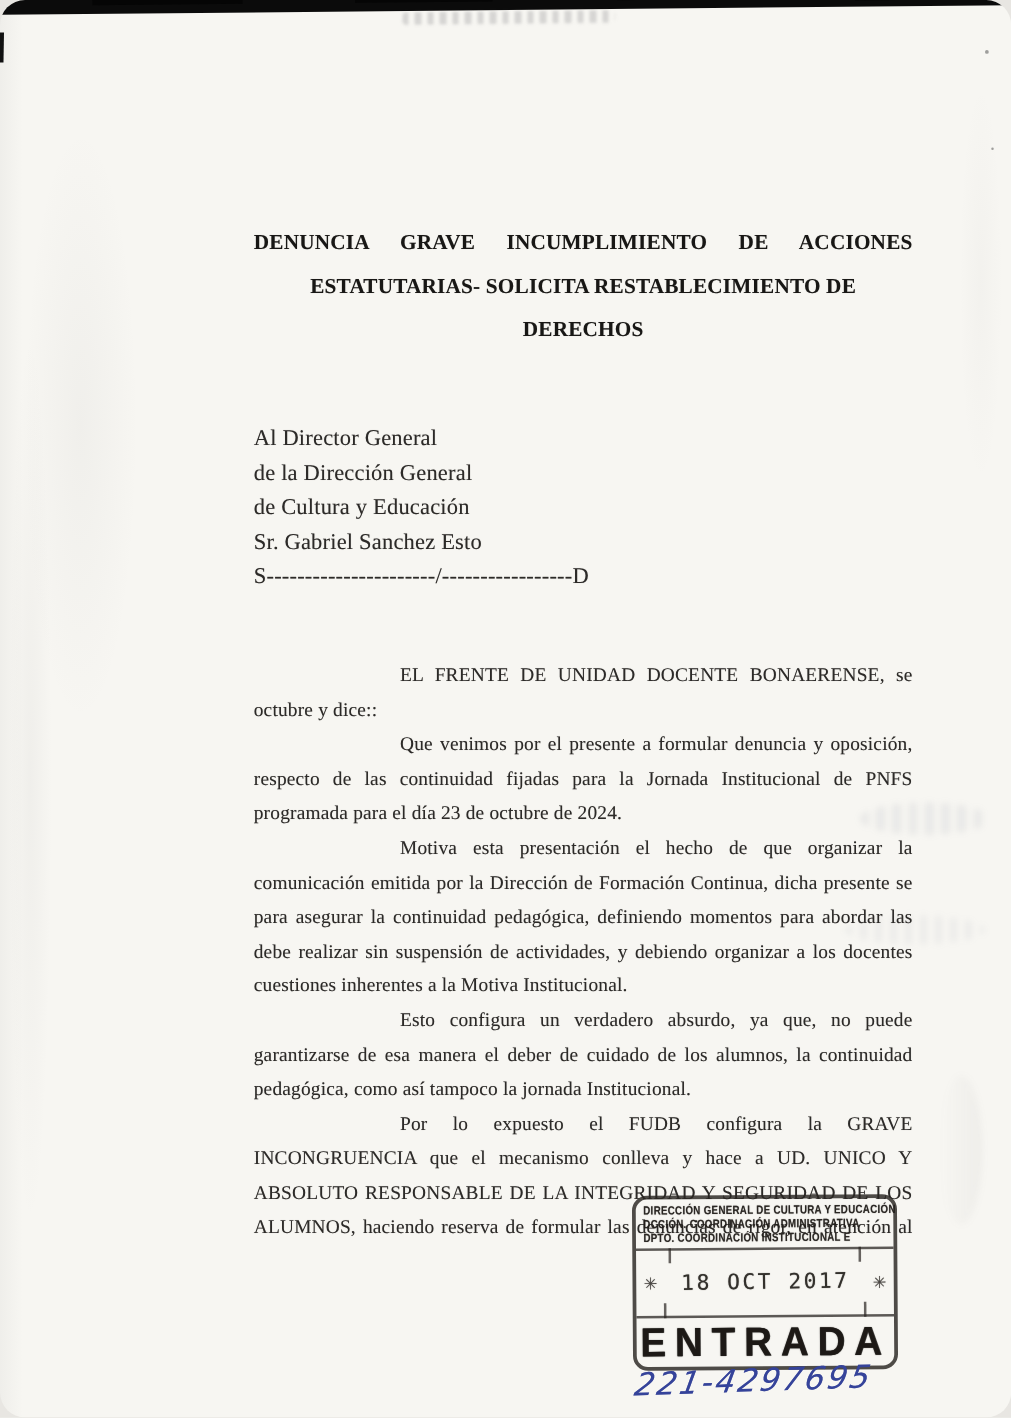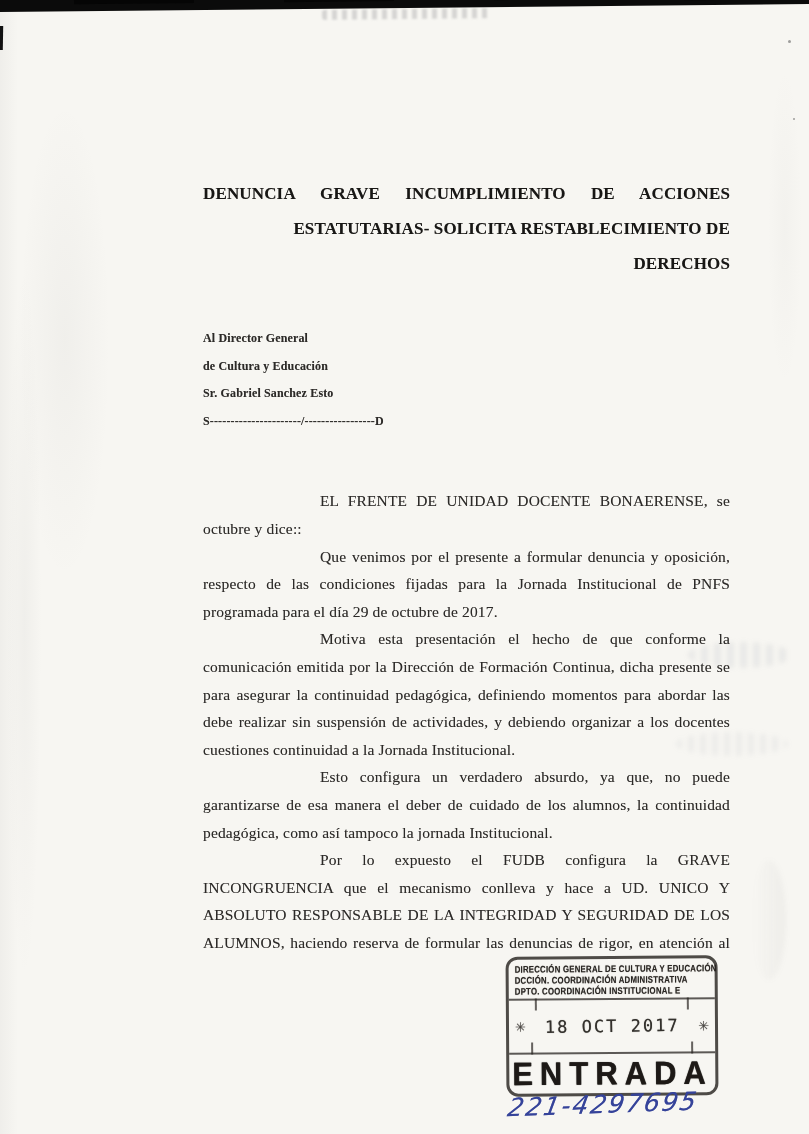--- a/index.html
+++ b/index.html
@@ -6,20 +6,21 @@
   .page {
     position:relative; width:809px; height:1134px; overflow:hidden;
     background:
       radial-gradient(closest-side at 8% 30%, rgba(110,110,110,0.05), transparent 70%),
       radial-gradient(closest-side at 3% 55%, rgba(120,120,120,0.06), transparent 70%),
       radial-gradient(closest-side at 97% 20%, rgba(130,130,130,0.04), transparent 70%),
       linear-gradient(to right, rgba(90,90,90,0.05), transparent 18px),
       #f7f6f2;
     font-family:"Liberation Serif", serif;
     color:#2c2a28;
+    border-radius:20px;
   }
   
   .scan-top-edge { position:absolute; left:-6px; top:-4px; width:822px; height:12px;
     background:#0b0b0b; transform:rotate(-0.55deg); transform-origin:center; }
   .scan-top-seg { position:absolute; background:#050505; height:5px; top:0; }
   .seg1 { left:80px;  width:120px; }
   .seg2 { left:290px; width:110px; top:0; }
   .seg3 { left:500px; width:130px; }
   .seg4 { left:690px; width:119px; height:7px; }
   .scan-left-sliver { position:absolute; left:-1px; top:26px; width:4px; height:24px;
@@ -37,22 +38,22 @@
   .speck { position:absolute; width:3px; height:3px; border-radius:50%; background:rgba(70,70,70,0.5); }
   .speck1 { left:788px; top:40px; }
   .speck2 { left:793px; top:118px; width:2px; height:2px; }
 
   
   .doc { position:absolute; left:203px; top:0; width:527px;
     text-shadow:0 0 0.6px rgba(45,43,40,0.35); letter-spacing:0.15px; }
   .title-block { margin-top:176px; font-weight:bold; font-size:17px;
     line-height:35px; color:#181715; }
   .title-l1 { text-align:justify; text-align-last:justify; }
-  .title-l2 { text-align:right; }
-  .recipient-block { margin-top:44px; font-size:12px; line-height:27.6px;font-weight:bold; }
+  .title-l2 { text-align:center; }
+  .recipient-block { margin-top:56px; font-size:18px; line-height:27.6px; }
   .body-block { margin-top:52px; font-size:15.5px; }
   .bline { height:27.6px; line-height:27.6px; text-align:justify; text-align-last:justify; }
   .bline.last { text-align-last:left; }
   .bline.first { padding-left:117px; }
 
   
   .stamp { position:absolute; left:506px; top:956px; width:212px; height:140px;
     box-sizing:border-box; border:3px solid rgba(40,36,33,0.82); border-radius:12px;
     transform:rotate(-0.4deg); color:rgba(33,30,27,0.9);
     font-family:"Liberation Sans", sans-serif;
@@ -100,36 +101,37 @@
   <div class="speck speck2"></div>
 
   <div class="doc">
     <div class="title-block">
       <div class="title-l1">DENUNCIA GRAVE INCUMPLIMIENTO DE ACCIONES</div>
       <div class="title-l2">ESTATUTARIAS- SOLICITA RESTABLECIMIENTO DE DERECHOS</div>
     </div>
 
     <div class="recipient-block">
       <div>Al Director General</div>
+      <div>de la Dirección General</div>
       <div>de Cultura y Educación</div>
       <div>Sr. Gabriel Sanchez Esto</div>
       <div>S----------------------/-----------------D</div>
     </div>
 
     <div class="body-block">
         <div class="bline first">EL FRENTE DE UNIDAD DOCENTE BONAERENSE, se</div>
         <div class="bline last">octubre y dice::</div>
         <div class="bline first">Que venimos por el presente a formular denuncia y oposición,</div>
-        <div class="bline">respecto de las condiciones fijadas para la Jornada Institucional de PNFS</div>
-        <div class="bline last">programada para el día 29 de octubre de 2017.</div>
-        <div class="bline first">Motiva esta presentación el hecho de que conforme la</div>
+        <div class="bline">respecto de las continuidad fijadas para la Jornada Institucional de PNFS</div>
+        <div class="bline last">programada para el día 23 de octubre de 2024.</div>
+        <div class="bline first">Motiva esta presentación el hecho de que organizar la</div>
         <div class="bline">comunicación emitida por la Dirección de Formación Continua, dicha presente se</div>
         <div class="bline">para asegurar la continuidad pedagógica, definiendo momentos para abordar las</div>
         <div class="bline">debe realizar sin suspensión de actividades, y debiendo organizar a los docentes</div>
-        <div class="bline last">cuestiones continuidad a la Jornada Institucional.</div>
+        <div class="bline last">cuestiones inherentes a la Motiva Institucional.</div>
         <div class="bline first">Esto configura un verdadero absurdo, ya que, no puede</div>
         <div class="bline">garantizarse de esa manera el deber de cuidado de los alumnos, la continuidad</div>
         <div class="bline last">pedagógica, como así tampoco la jornada Institucional.</div>
         <div class="bline first">Por lo expuesto el FUDB configura la GRAVE</div>
         <div class="bline">INCONGRUENCIA que el mecanismo conlleva y hace a UD. UNICO Y</div>
         <div class="bline">ABSOLUTO RESPONSABLE DE LA INTEGRIDAD Y SEGURIDAD DE LOS</div>
         <div class="bline">ALUMNOS, haciendo reserva de formular las denuncias de rigor, en atención al</div>
       </div>
   </div>
 

